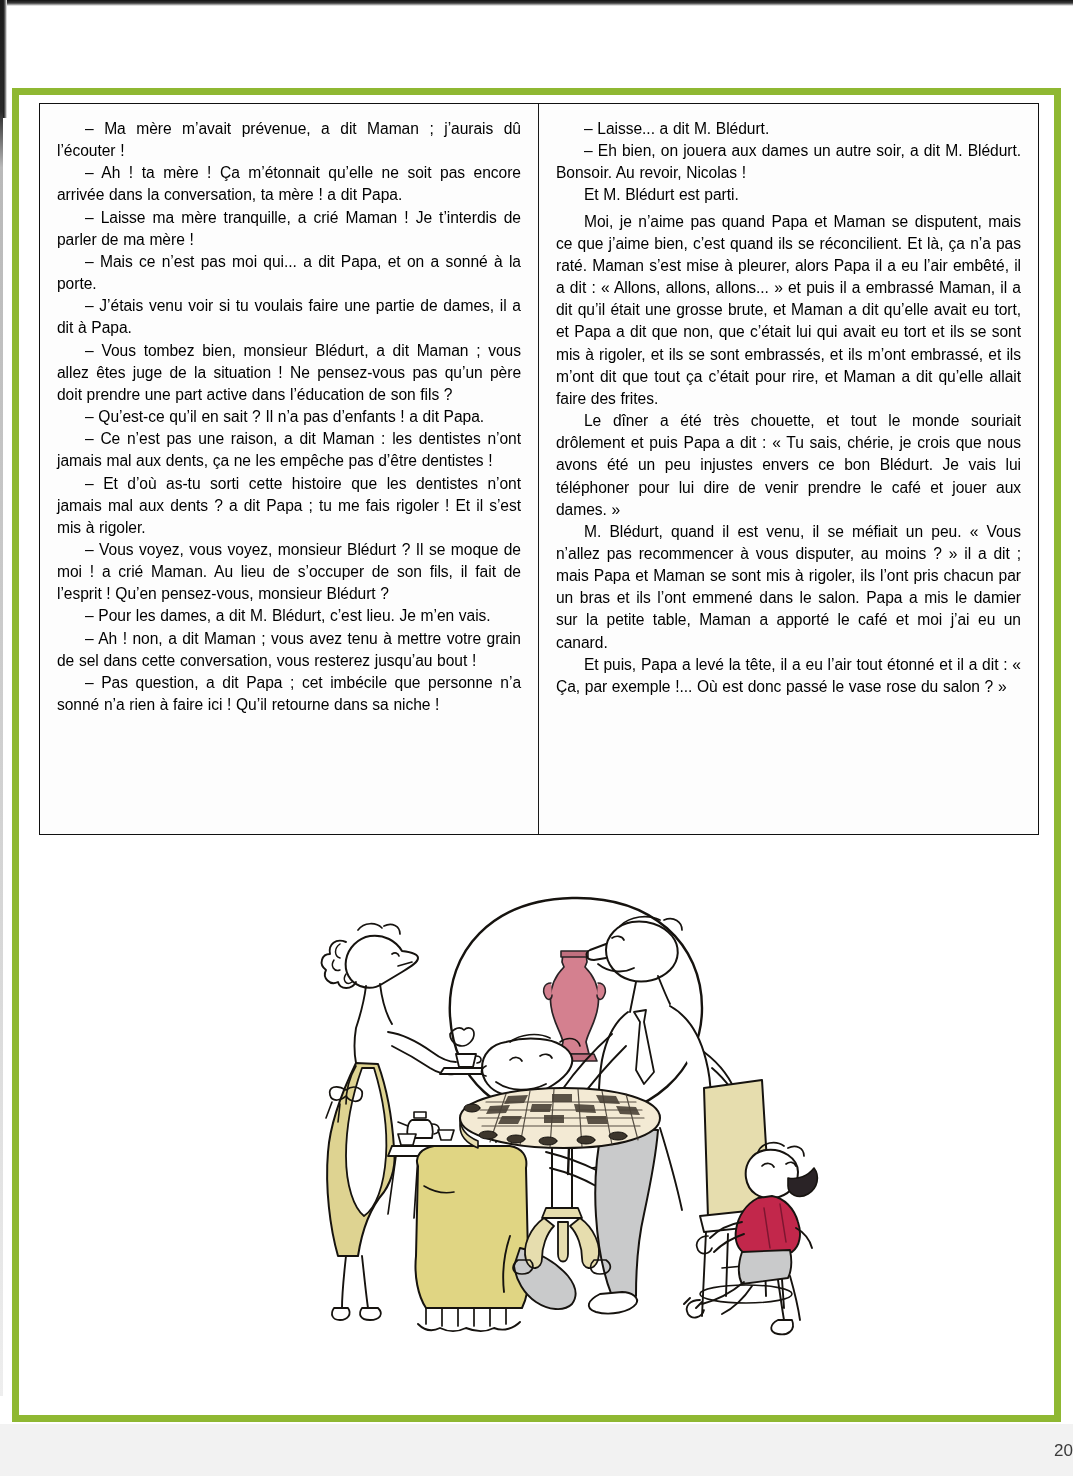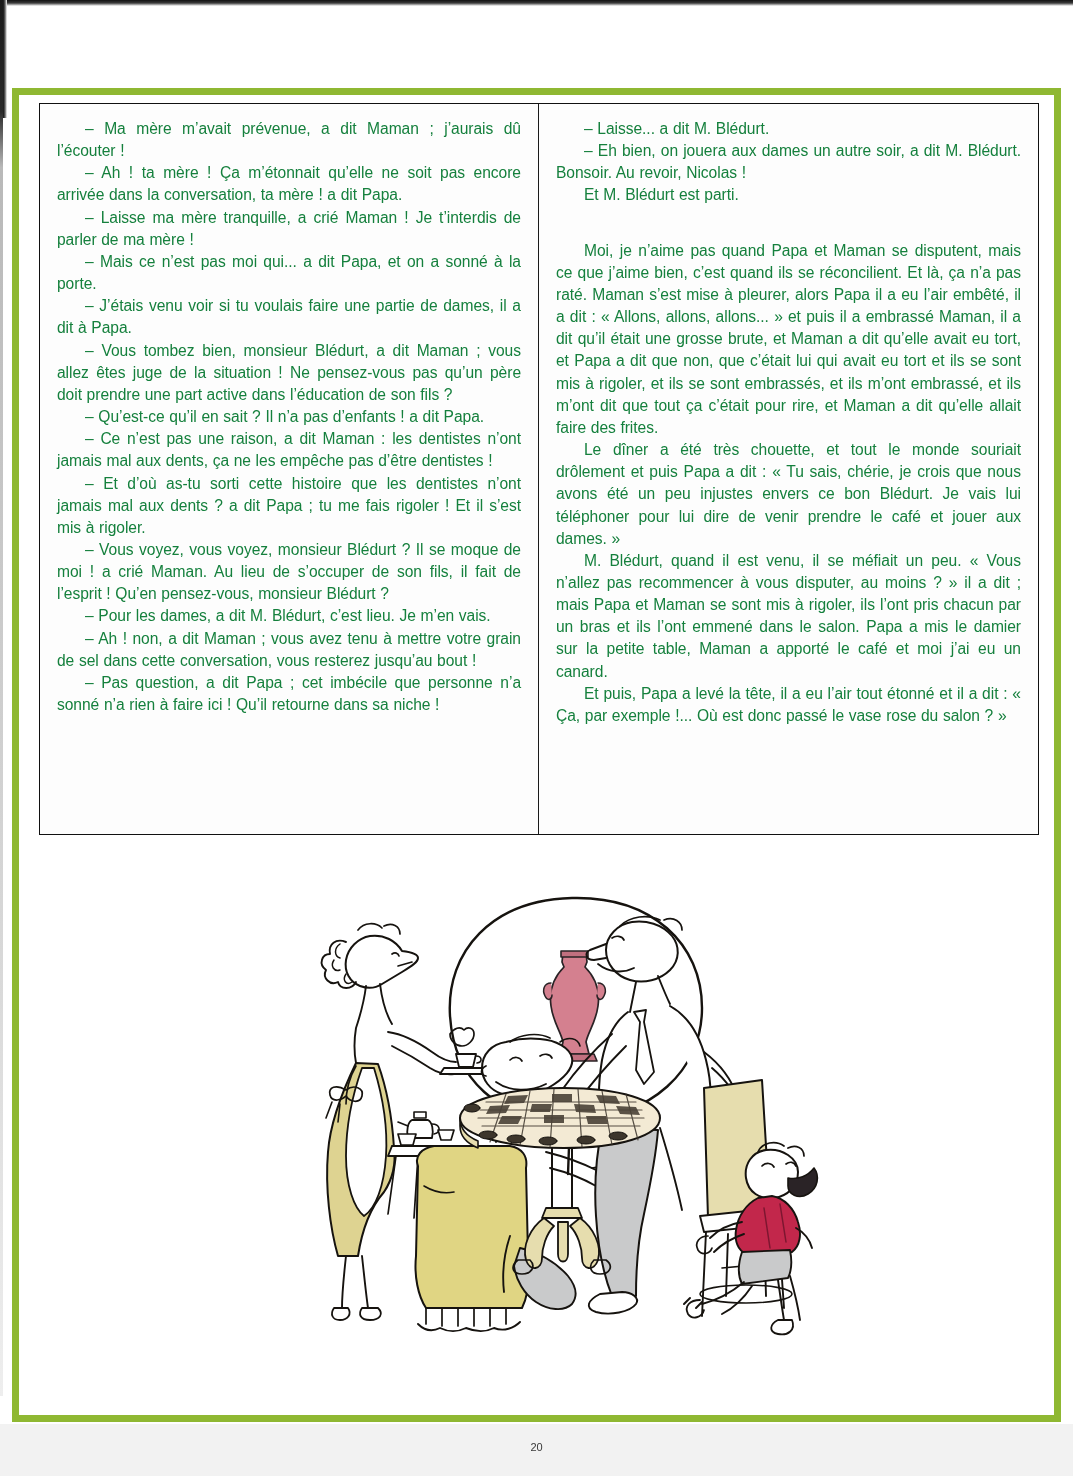--- a/index.html
+++ b/index.html
@@ -72,41 +72,41 @@
     padding:14px 17px 0 17px;
   }
   .col-left{border-right:1.5px solid #1a1a1a;}
 
   p.para{
     margin:0;
     font-size:15.6px;
     line-height:22.15px;
     text-align:justify;
     text-justify:inter-word;
-    color:#15803d;
+    color:#000000;
     text-indent:28px;
     letter-spacing:-0.05px;
     word-spacing:0.4px;
   }
-  p.gap{margin-top:33px;}
+  p.gap{margin-top:4px;}
 
   
   .illustration{
     position:absolute;
     left:20px;top:760px;
     width:1013px;height:520px;
     z-index:4;
   }
   .illustration svg{display:block;width:100%;height:100%;}
 
   .page-number{
     position:absolute;
     left:0;top:1441px;width:1073px;
-    text-align:center;
-    font-size:11px;
+    text-align:right;
+    font-size:17px;
     color:#3a3a3a;
     font-family:"Liberation Sans", sans-serif;
     z-index:7;
   }
 </style>
 </head>
 <body>
 
 <div class="scan-top"></div>
 <div class="scan-edge"></div>

